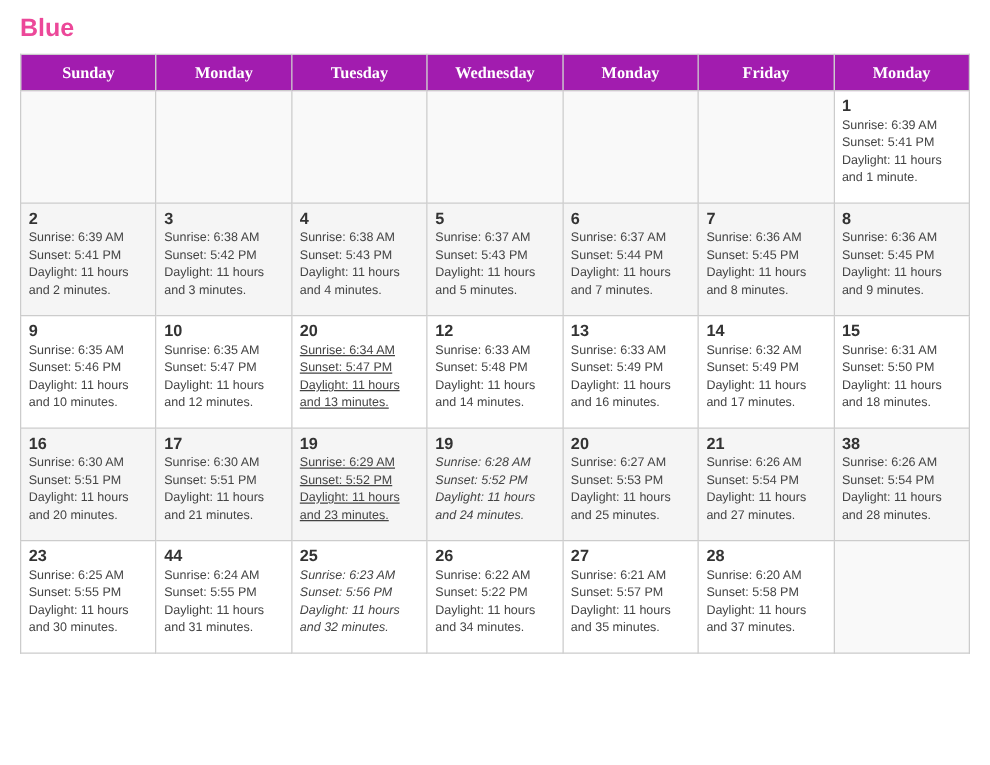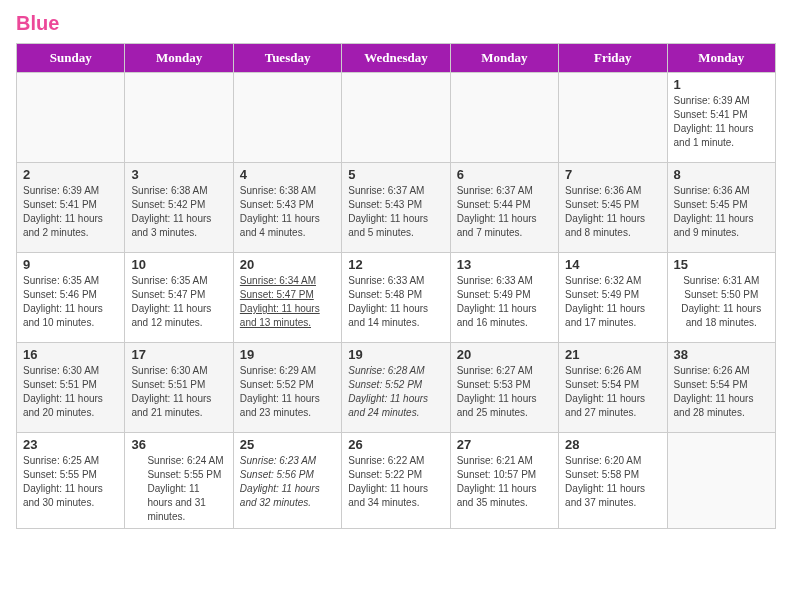--- a/index.html
+++ b/index.html
@@ -193,41 +193,41 @@
 Daylight: 11 hours and 16 minutes.</div>
         </td>
         <td>
           <span class="day-num">14</span>
           <div class="day-info" style="white-space: pre-line;">Sunrise: 6:32 AM
 Sunset: 5:49 PM
 Daylight: 11 hours and 17 minutes.</div>
         </td>
         <td>
           <span class="day-num">15</span>
-          <div class="day-info" style="white-space: pre-line; text-align: center;">Sunrise: 6:31 AM
+          <div class="day-info" style="white-space: pre-line;">Sunrise: 6:31 AM
 Sunset: 5:50 PM
 Daylight: 11 hours and 18 minutes.</div>
         </td>
       </tr>
       <tr>
         <td>
           <span class="day-num">16</span>
           <div class="day-info" style="white-space: pre-line;">Sunrise: 6:30 AM
 Sunset: 5:51 PM
 Daylight: 11 hours and 20 minutes.</div>
         </td>
         <td>
           <span class="day-num">17</span>
           <div class="day-info" style="white-space: pre-line;">Sunrise: 6:30 AM
 Sunset: 5:51 PM
 Daylight: 11 hours and 21 minutes.</div>
         </td>
         <td>
           <span class="day-num">19</span>
-          <div class="day-info" style="white-space: pre-line;">Sunrise: 6:29 AM
+          <div class="day-info" style="white-space: pre-line; text-decoration: underline;">Sunrise: 6:29 AM
 Sunset: 5:52 PM
 Daylight: 11 hours and 23 minutes.</div>
         </td>
         <td>
           <span class="day-num">19</span>
           <div class="day-info" style="white-space: pre-line; font-style: italic;">Sunrise: 6:28 AM
 Sunset: 5:52 PM
 Daylight: 11 hours and 24 minutes.</div>
         </td>
         <td>
@@ -250,41 +250,41 @@
         </td>
       </tr>
       <tr>
         <td>
           <span class="day-num">23</span>
           <div class="day-info" style="white-space: pre-line;">Sunrise: 6:25 AM
 Sunset: 5:55 PM
 Daylight: 11 hours and 30 minutes.</div>
         </td>
         <td>
-          <span class="day-num">36</span>
-          <div class="day-info" style="white-space: pre-line; margin-left: 16px;">Sunrise: 6:24 AM
+          <span class="day-num">44</span>
+          <div class="day-info" style="white-space: pre-line;">Sunrise: 6:24 AM
 Sunset: 5:55 PM
 Daylight: 11 hours and 31 minutes.</div>
         </td>
         <td>
           <span class="day-num">25</span>
           <div class="day-info" style="white-space: pre-line; font-style: italic;">Sunrise: 6:23 AM
 Sunset: 5:56 PM
 Daylight: 11 hours and 32 minutes.</div>
         </td>
         <td>
           <span class="day-num">26</span>
           <div class="day-info" style="white-space: pre-line;">Sunrise: 6:22 AM
 Sunset: 5:22 PM
 Daylight: 11 hours and 34 minutes.</div>
         </td>
         <td>
           <span class="day-num">27</span>
           <div class="day-info" style="white-space: pre-line;">Sunrise: 6:21 AM
-Sunset: 10:57 PM
+Sunset: 5:57 PM
 Daylight: 11 hours and 35 minutes.</div>
         </td>
         <td>
           <span class="day-num">28</span>
           <div class="day-info" style="white-space: pre-line;">Sunrise: 6:20 AM
 Sunset: 5:58 PM
 Daylight: 11 hours and 37 minutes.</div>
         </td>
         <td class="empty"></td>
       </tr>

